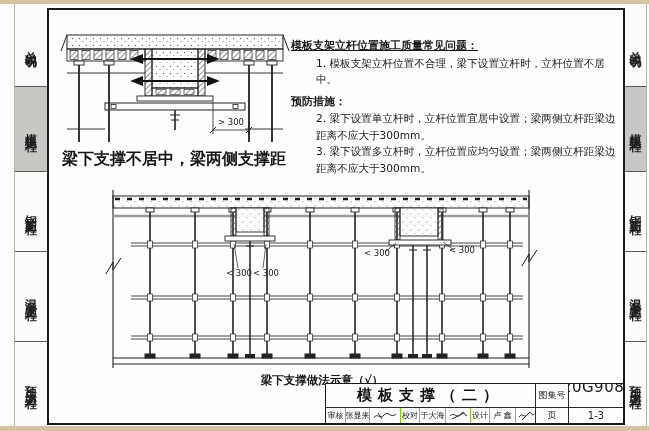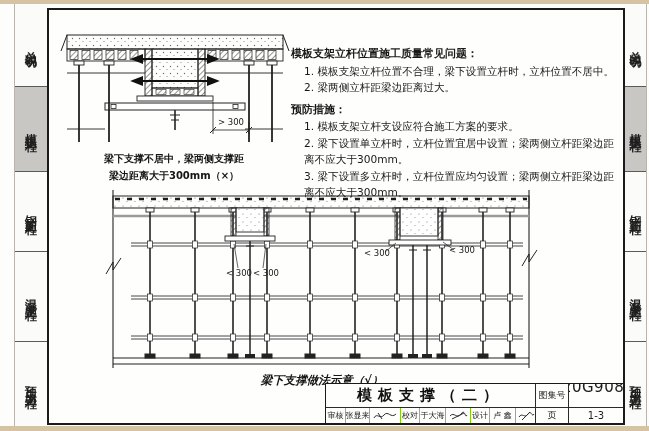--- a/index.html
+++ b/index.html
@@ -18,29 +18,29 @@
   .tabcol.right { left:625px; width:21px; }
   .tab { display:flex; align-items:center; justify-content:center; border-bottom:1px solid #5a5a58; background:#fbfbfa; }
   .tab:last-child { border-bottom:none; }
   .tab.active { background:#c8c7c4; }
   .tab span { writing-mode:vertical-rl; text-orientation:upright; font-size:12px; font-weight:600; letter-spacing:3px; color:#1f1f1f; line-height:1; }
 
   
   .frame { position:absolute; left:47px; top:8px; width:578px; height:417px; border:2.5px solid #1a1a1a; background:#fefefd; }
 
   .fig1 { position:absolute; left:8px; top:20px; width:237px; height:124px; }
-  .fig1-caption { position:absolute; left:2px; top:140px; width:246px; text-align:center; font-size:10px; font-weight:600; line-height:17px; color:#151515; }
+  .fig1-caption { position:absolute; left:2px; top:140px; width:246px; text-align:center; font-size:16px; font-weight:600; line-height:17px; color:#151515; }
 
   .textblock { position:absolute; left:242px; top:28px; width:330px; font-size:10.6px; line-height:16.5px; color:#181818; }
   .textblock .head { font-weight:700; font-size:11px; margin-top:6px; }
-  .textblock .head:first-child { margin-top:8px; }
-  .textblock .item { margin-left:13px; }
+  .textblock .head:first-child { margin-top:0;text-decoration:underline; }
+  .textblock .item { margin-left:25px; }
 
   .fig2 { position:absolute; left:56px; top:178px; width:434px; height:184px; }
-  .fig2-caption { position:absolute; left:56px; top:363px; width:434px; text-align:center; font-size:11.5px; font-weight:600; color:#151515;font-style:italic; }
+  .fig2-caption { position:absolute; left:56px; top:363px; width:434px; text-align:center; font-size:11.5px; font-weight:600; color:#151515; }
 
   
   .tblock { position:absolute; right:0; bottom:0; width:298px; height:40px; border-top:1.5px solid #1a1a1a; border-left:1.5px solid #1a1a1a; background:#fefefd; display:grid; grid-template-columns:209px 33px 1fr; grid-template-rows:23px 1fr; font-size:9px; }
   .tblock .cell { border-left:1px solid #2a2a2a; border-top:1px solid #2a2a2a; display:flex; align-items:center; justify-content:center; overflow:hidden; }
   .tblock .r1c1, .tblock .r1c2, .tblock .r1c3 { border-top:none; }
   .tblock .r1c1 { border-left:none; }
   .tblock .r2c1 { border-left:none; padding:0; }
   .tblock .title { font-size:15px; font-weight:700; letter-spacing:6px; color:#111; }
   .tblock .atlasno { font-size:15px; letter-spacing:0.5px; }
   .sigrow { display:flex; width:100%; height:100%; align-items:stretch;text-align:center; }
@@ -182,29 +182,26 @@
 
       <line x1="156" y1="72" x2="156" y2="104" stroke="#222" stroke-width="0.8"></line>
       <line x1="192" y1="92" x2="192" y2="104" stroke="#222" stroke-width="0.8"></line>
       <line x1="156" y1="100" x2="192" y2="100" stroke="#222" stroke-width="0.8"></line>
       <line x1="153" y1="103" x2="159" y2="97" stroke="#222" stroke-width="1"></line>
       <line x1="189" y1="103" x2="195" y2="97" stroke="#222" stroke-width="1"></line>
       <text x="174" y="95" font-size="8.5" text-anchor="middle" fill="#191919">&gt; 300</text>
     </svg>
     <div class="fig1-caption">
       <div>梁下支撑不居中，梁两侧支撑距</div>
-      <div>梁边距离大于300mm（×）</div>
     </div>
 
     <div class="textblock">
       <div class="head">模板支架立杆位置施工质量常见问题：</div>
       <div class="item">1. 模板支架立杆位置不合理，梁下设置立杆时，立杆位置不居中。</div>
-      <div class="item">2. 梁两侧立杆距梁边距离过大。</div>
       <div class="head">预防措施：</div>
-      <div class="item">1. 模板支架立杆支设应符合施工方案的要求。</div>
       <div class="item">2. 梁下设置单立杆时，立杆位置宜居中设置；梁两侧立杆距梁边距离不应大于300mm。</div>
       <div class="item">3. 梁下设置多立杆时，立杆位置应均匀设置；梁两侧立杆距梁边距离不应大于300mm。</div>
     </div>
 
     <svg class="fig2" viewBox="0 0 434 184">
       <defs>
         <pattern id="h2" width="4" height="4" patternUnits="userSpaceOnUse" patternTransform="rotate(45)">
           <line x1="0" y1="0" x2="0" y2="4" stroke="#3a3a3a" stroke-width="1.1"></line>
         </pattern>
         <pattern id="d2" width="8" height="8" patternUnits="userSpaceOnUse">

